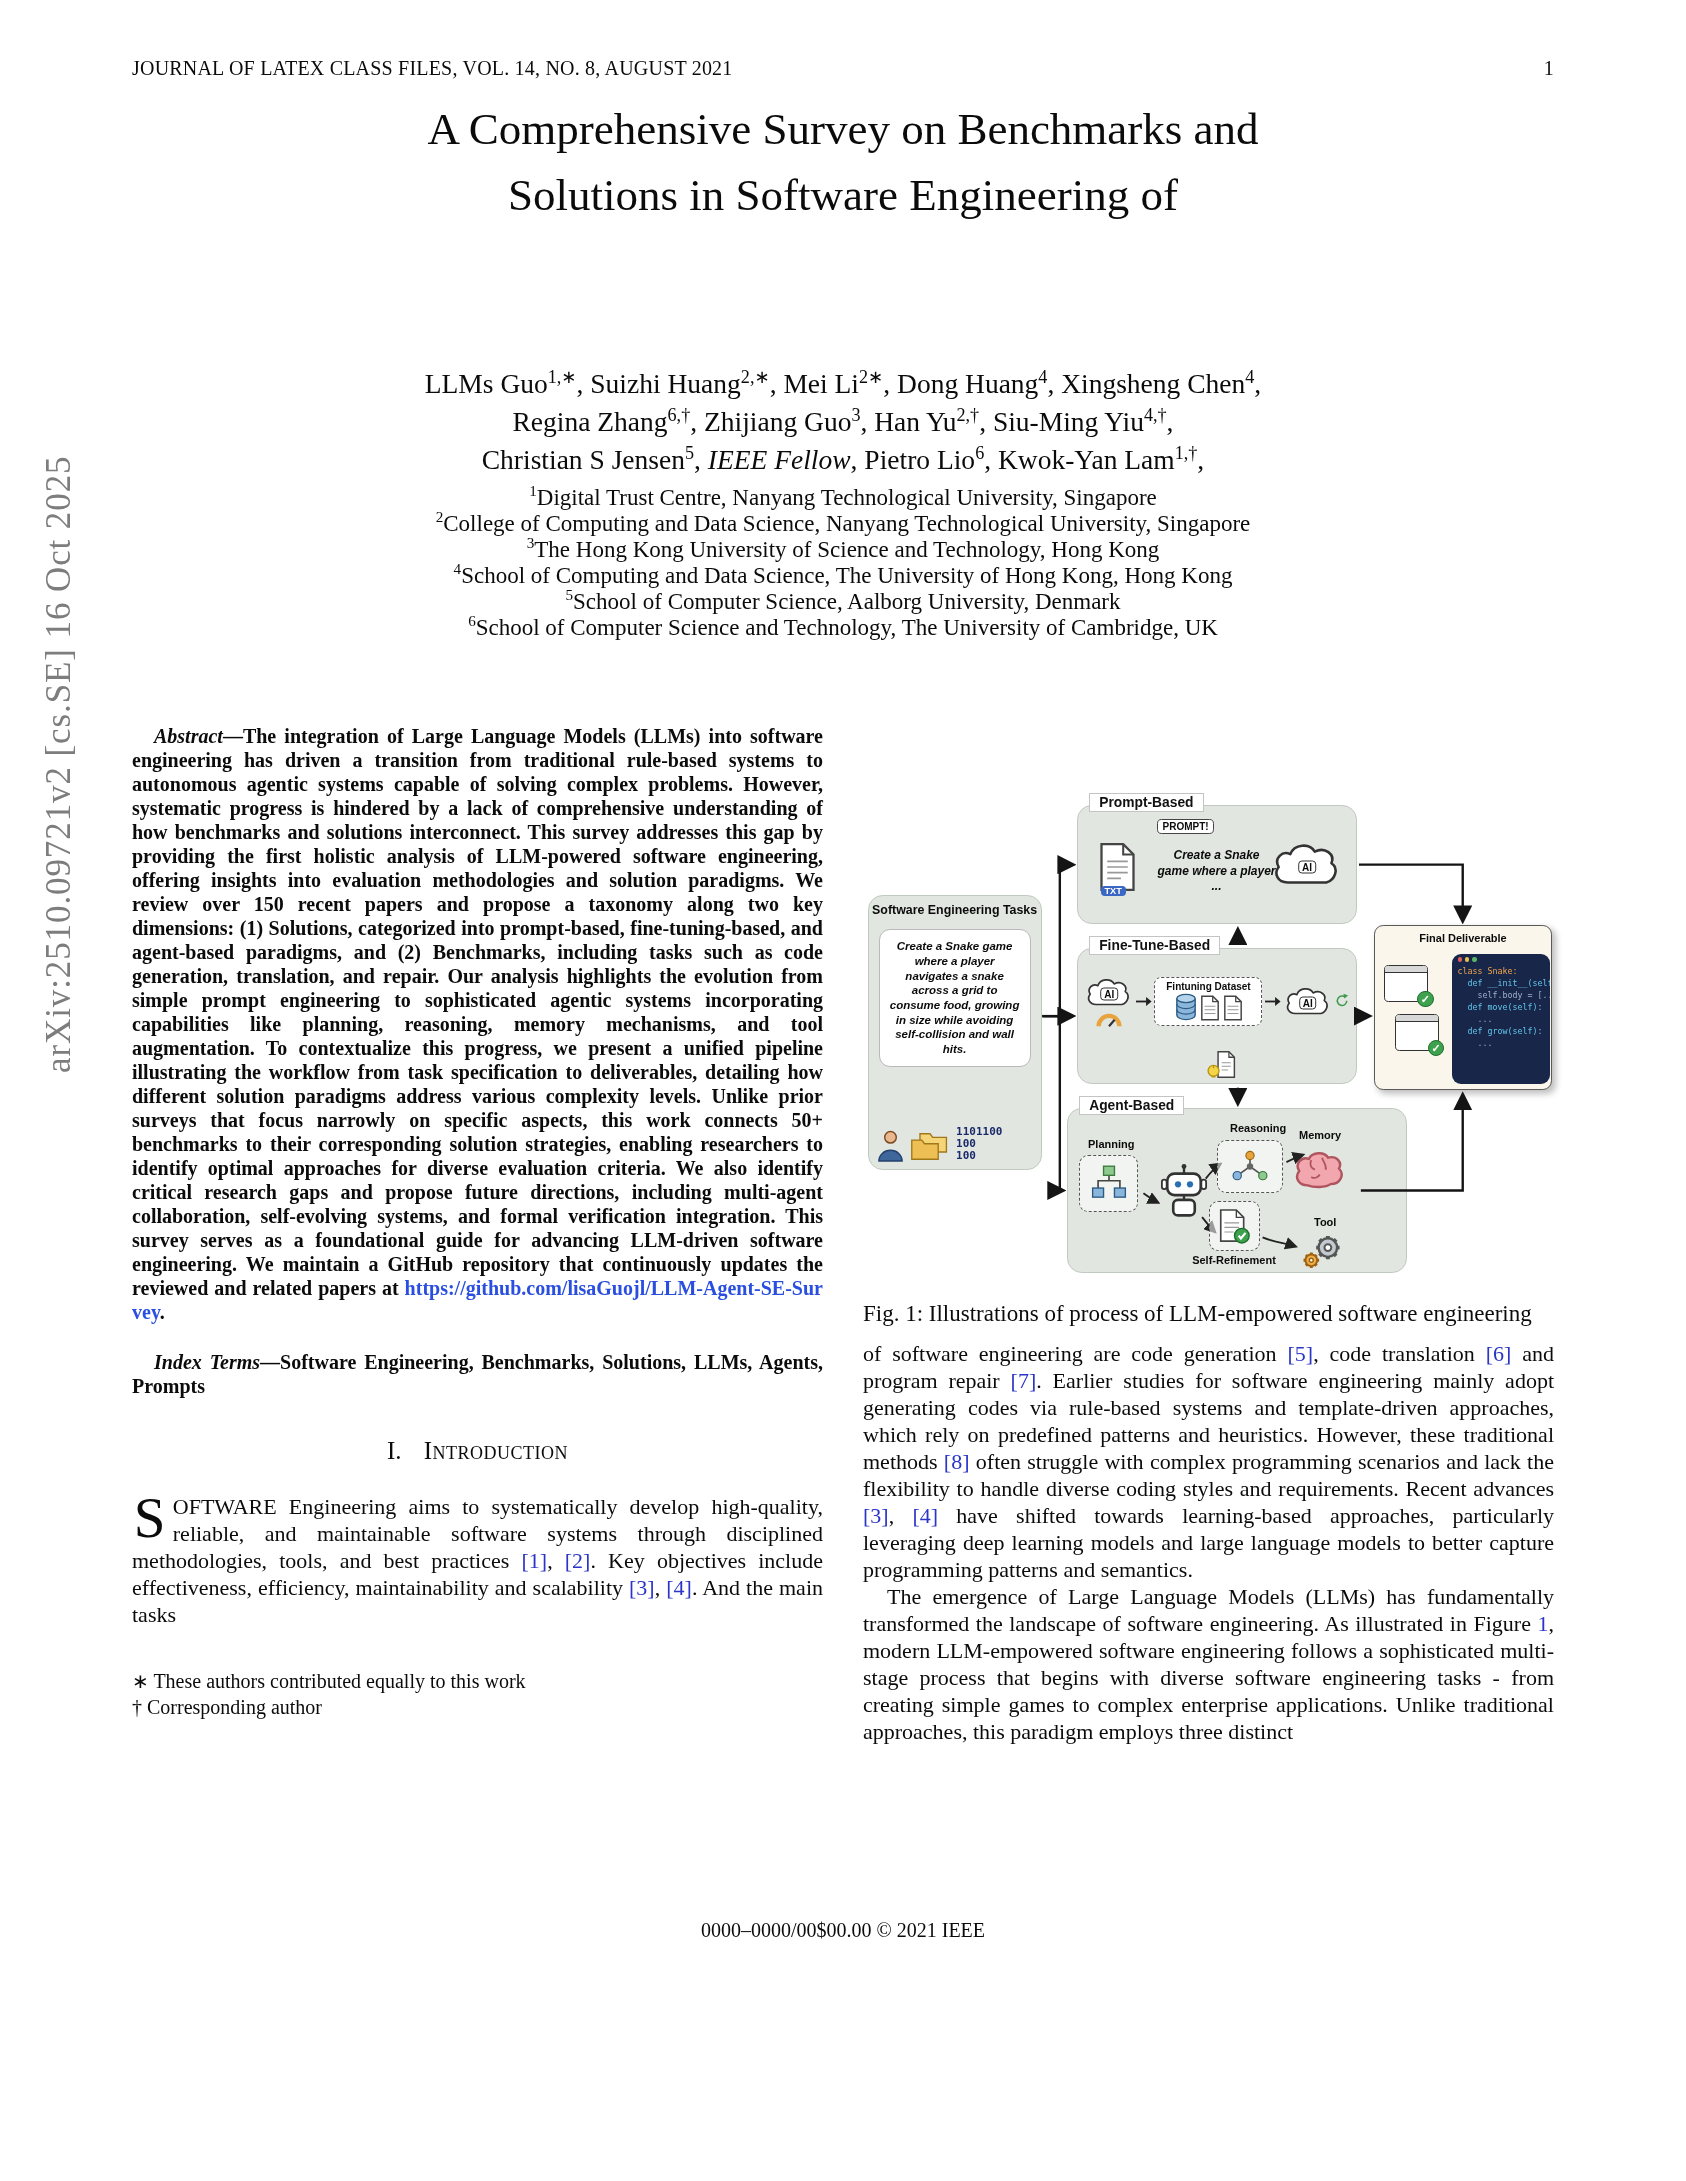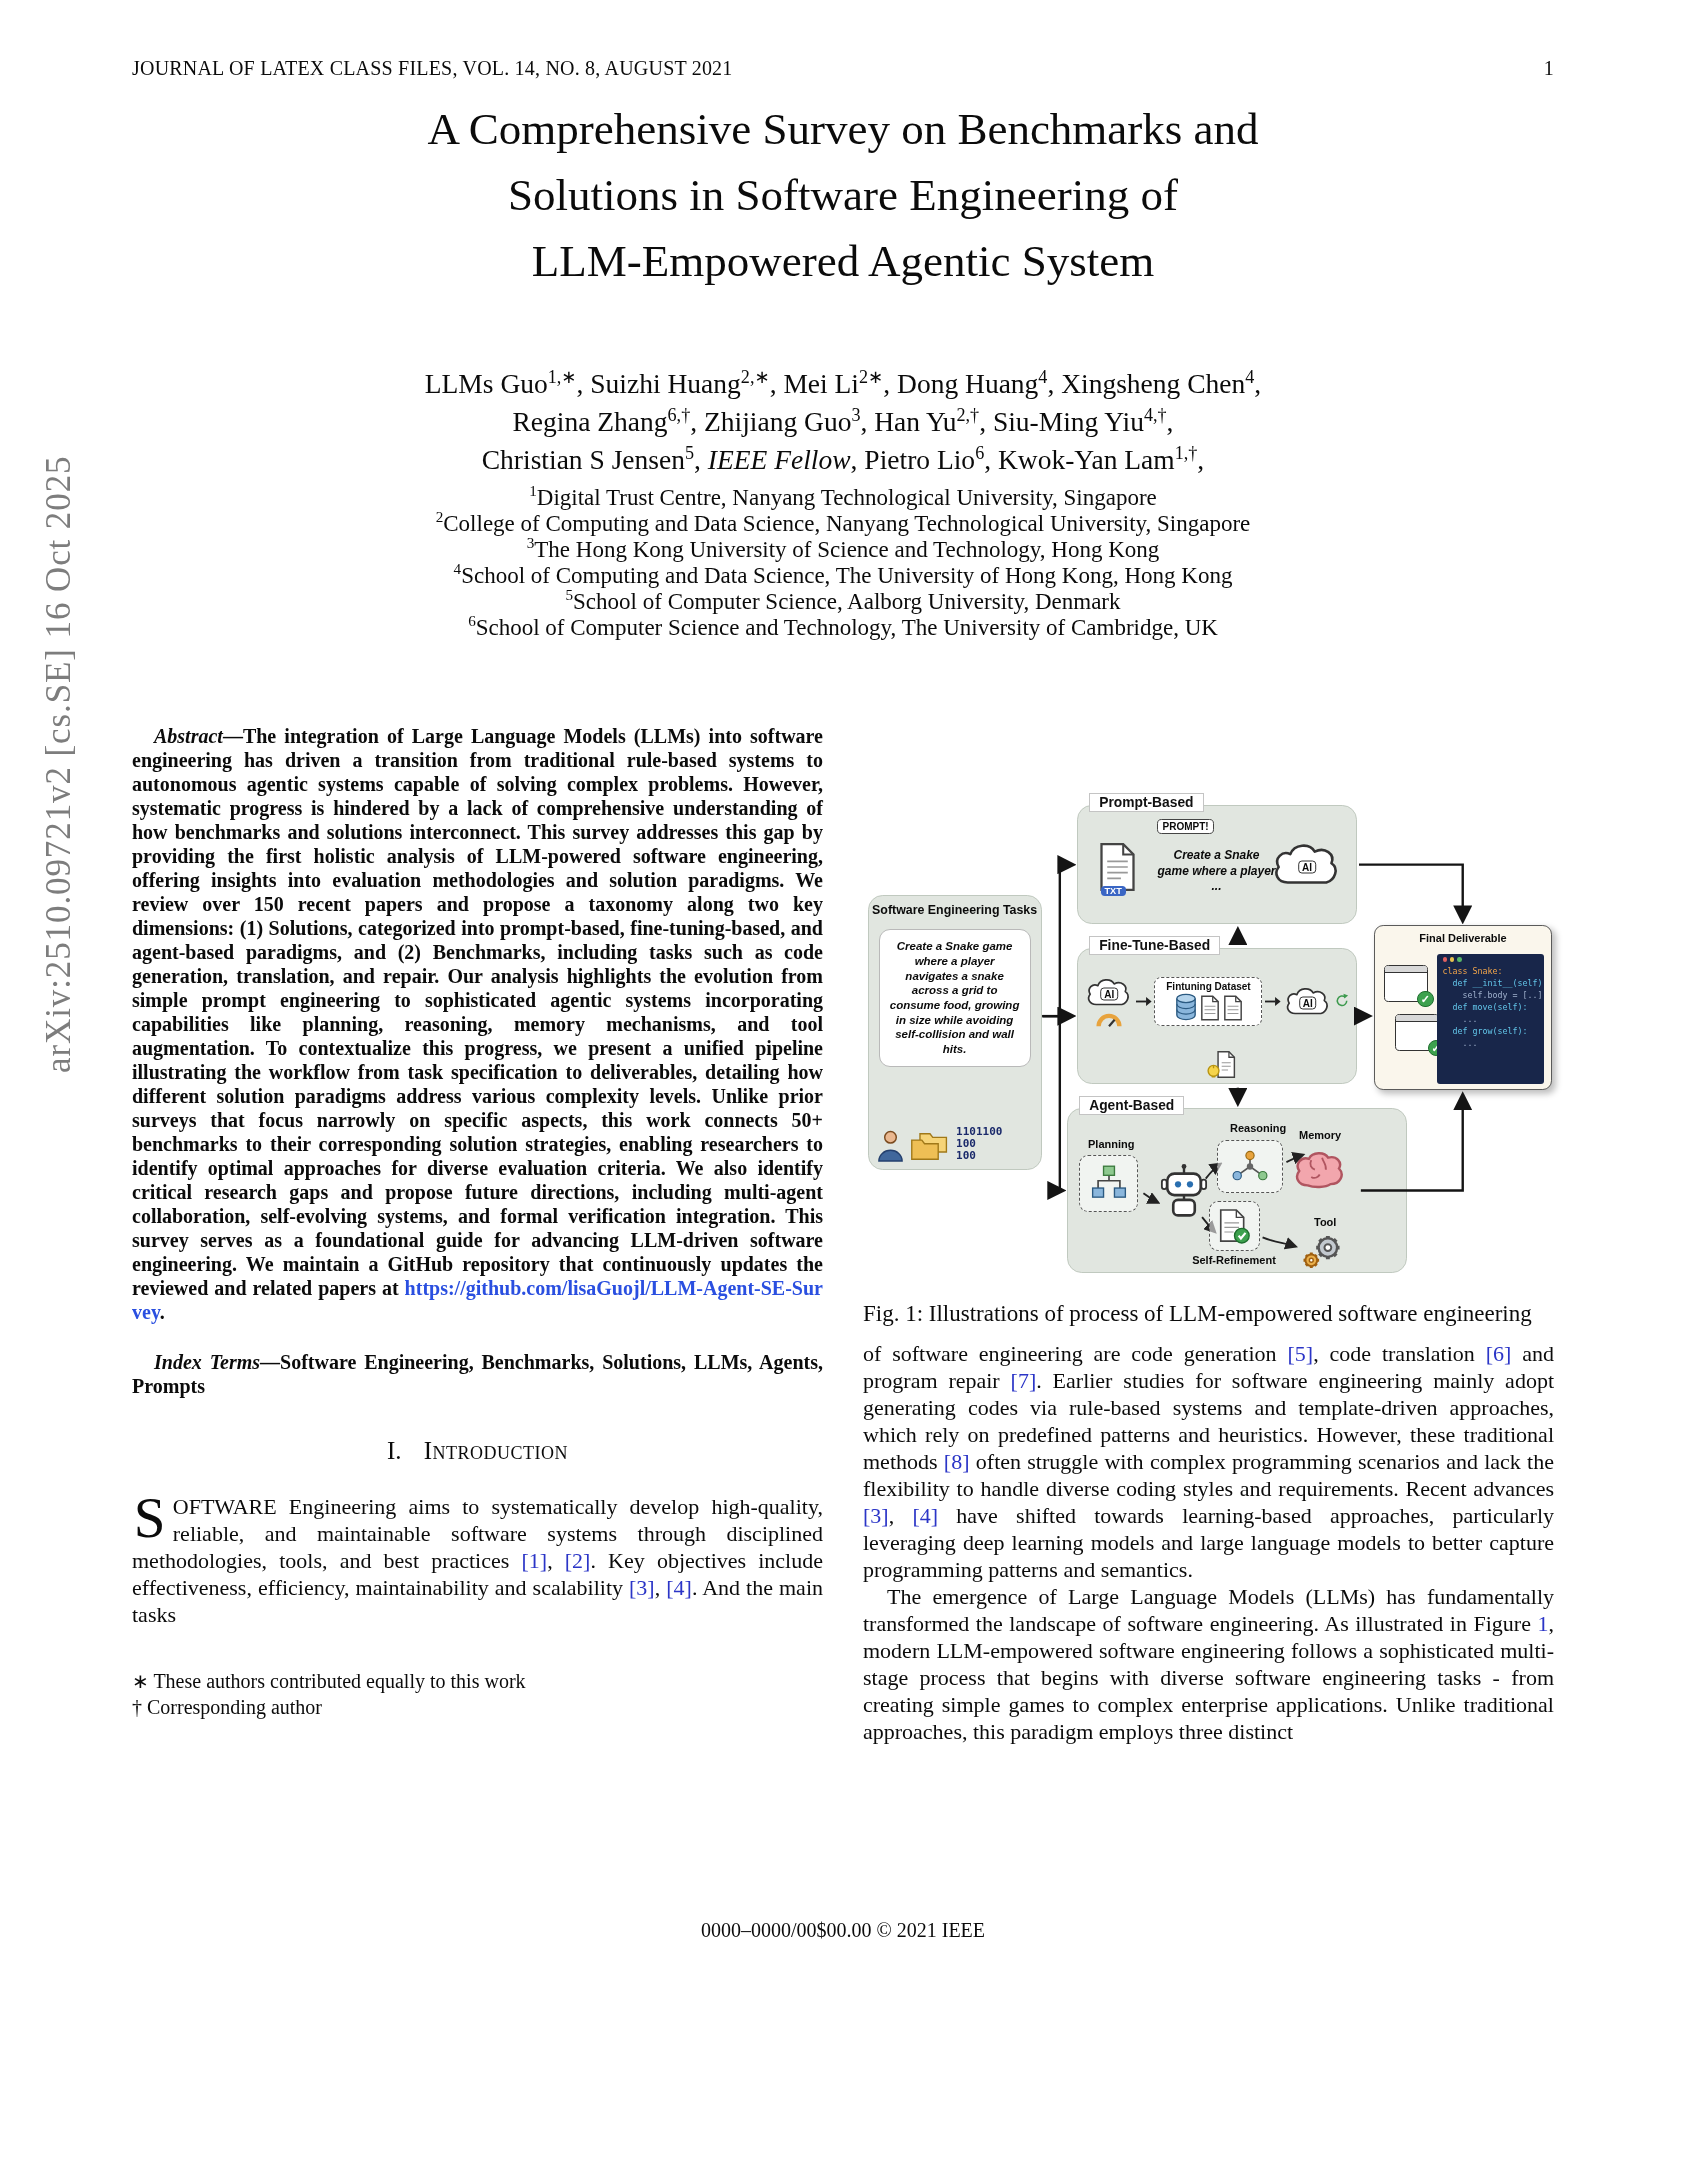--- a/index.html
+++ b/index.html
@@ -83,21 +83,21 @@
   .gear{position:absolute;left:230px;top:123px;}
   .agent-arrows{position:absolute;left:0;top:0;pointer-events:none;}
   
   .deliverable{left:511px;top:131px;width:178px;height:165px;background:#faf6ec;border:1.8px solid #5a5a5a;border-radius:9.2px;box-shadow:3.7px 3.7px 6.4px rgba(0,0,0,.25);}
   .deliv-label{margin-top:6.4px;text-align:center;font-weight:bold;font-size:11px;}
   .mini-window{position:absolute;width:44px;height:37px;background:#fff;border:1.5px solid #333;border-radius:4.6px;}
   .mini-window .mini-bar{height:7.3px;background:#d8d8d8;border-bottom:0.9px solid #333;border-radius:2.8px 2.8px 0 0;}
   .mini-window .check{position:absolute;right:-6.4px;bottom:-6.4px;width:16.5px;height:16.5px;background:#3da14e;border:1.4px solid #1e6e2e;border-radius:50%;color:#fff;font-size:11px;font-weight:bold;display:flex;align-items:center;justify-content:center;}
   .w1{left:9.2px;top:39px;}
   .w2{left:20px;top:88px;}
-  .code-window{position:absolute;right:7px;top:27.5px;width:107px;height:130px;background:var(--code-bg,#18264a);border-radius:3px;overflow:hidden;}
+  .code-window{position:absolute;right:1px;top:27.5px;width:98px;height:130px;background:var(--code-bg,#18264a);border-radius:9px;overflow:hidden;}
   .code-dots{display:flex;gap:2.8px;padding:3.7px 5.5px 1.8px;}
   .code-dots span{width:4.6px;height:4.6px;border-radius:50%;background:#e06060;display:block;}
   .code-dots span:nth-child(2){background:#e8c250;}
   .code-dots span:nth-child(3){background:#58b868;}
   .code-lines{padding:1.8px 5.5px;font-family:"DejaVu Sans Mono",monospace;font-size:8.3px;line-height:12px;white-space:pre;}
   
   .fig-caption{font-size:23px;line-height:27.5px;text-align:justify;font-family:"Liberation Serif",serif;}
   .mini-arrow{flex:none;}
 </style>
 </head>
@@ -106,21 +106,20 @@
 <div class="running-header">
   <span>JOURNAL OF LATEX CLASS FILES, VOL. 14, NO. 8, AUGUST 2021</span>
   <span>1</span>
 </div>
 
 <div class="watermark">arXiv:2510.09721v2  [cs.SE]  16 Oct 2025</div>
 
 <h1 class="title">
     <div>A Comprehensive Survey on Benchmarks and</div>
     <div>Solutions in Software Engineering of</div>
-    <div>LLM-Empowered Agentic System</div>
   </h1>
 
 <div class="authors">
   <div><span>LLMs Guo</span><sup>1,∗</sup><span>, Suizhi Huang</span><sup>2,∗</sup><span>, Mei Li</span><sup>2∗</sup><span>, Dong Huang</span><sup>4</sup><span>, Xingsheng Chen</span><sup>4</sup><span>,</span></div>
   <div><span>Regina Zhang</span><sup>6,†</sup><span>, Zhijiang Guo</span><sup>3</sup><span>, Han Yu</span><sup>2,†</sup><span>, Siu-Ming Yiu</span><sup>4,†</sup><span>,</span></div>
   <div><span>Christian S Jensen</span><sup>5</sup><span>, </span><span class="ital">IEEE Fellow</span><span>, Pietro Lio</span><sup>6</sup><span>, Kwok-Yan Lam</span><sup>1,†</sup><span>,</span></div>
 </div>
 
 <div class="affiliations">
   <div><sup>1</sup><span>Digital Trust Centre, Nanyang Technological University, Singapore</span></div>

